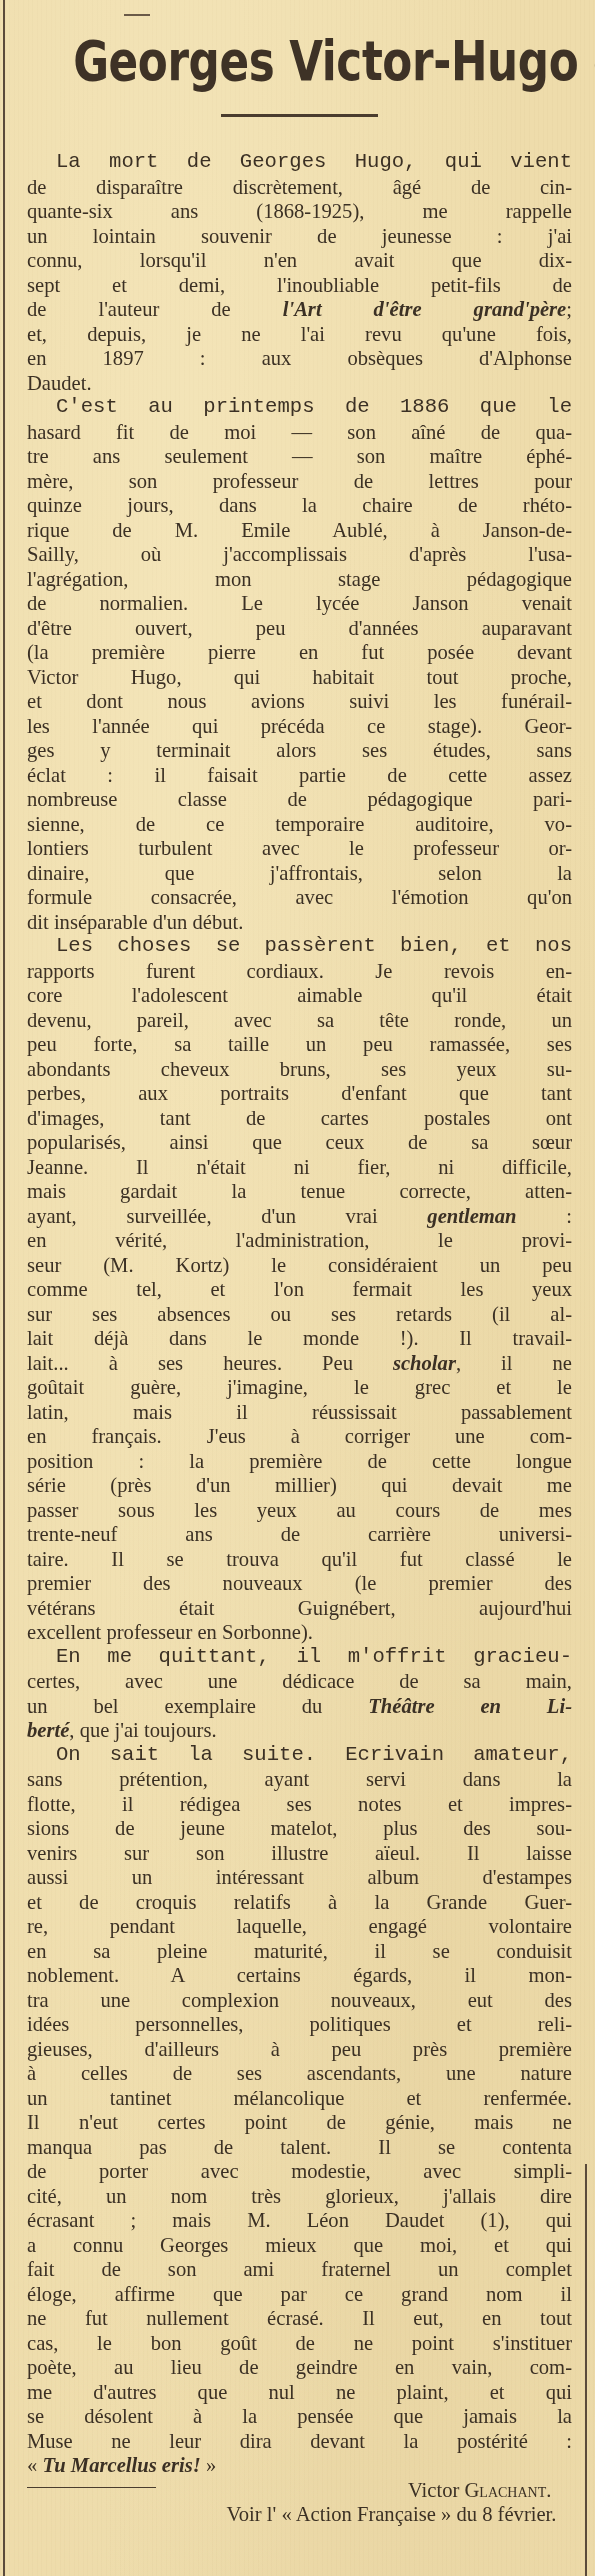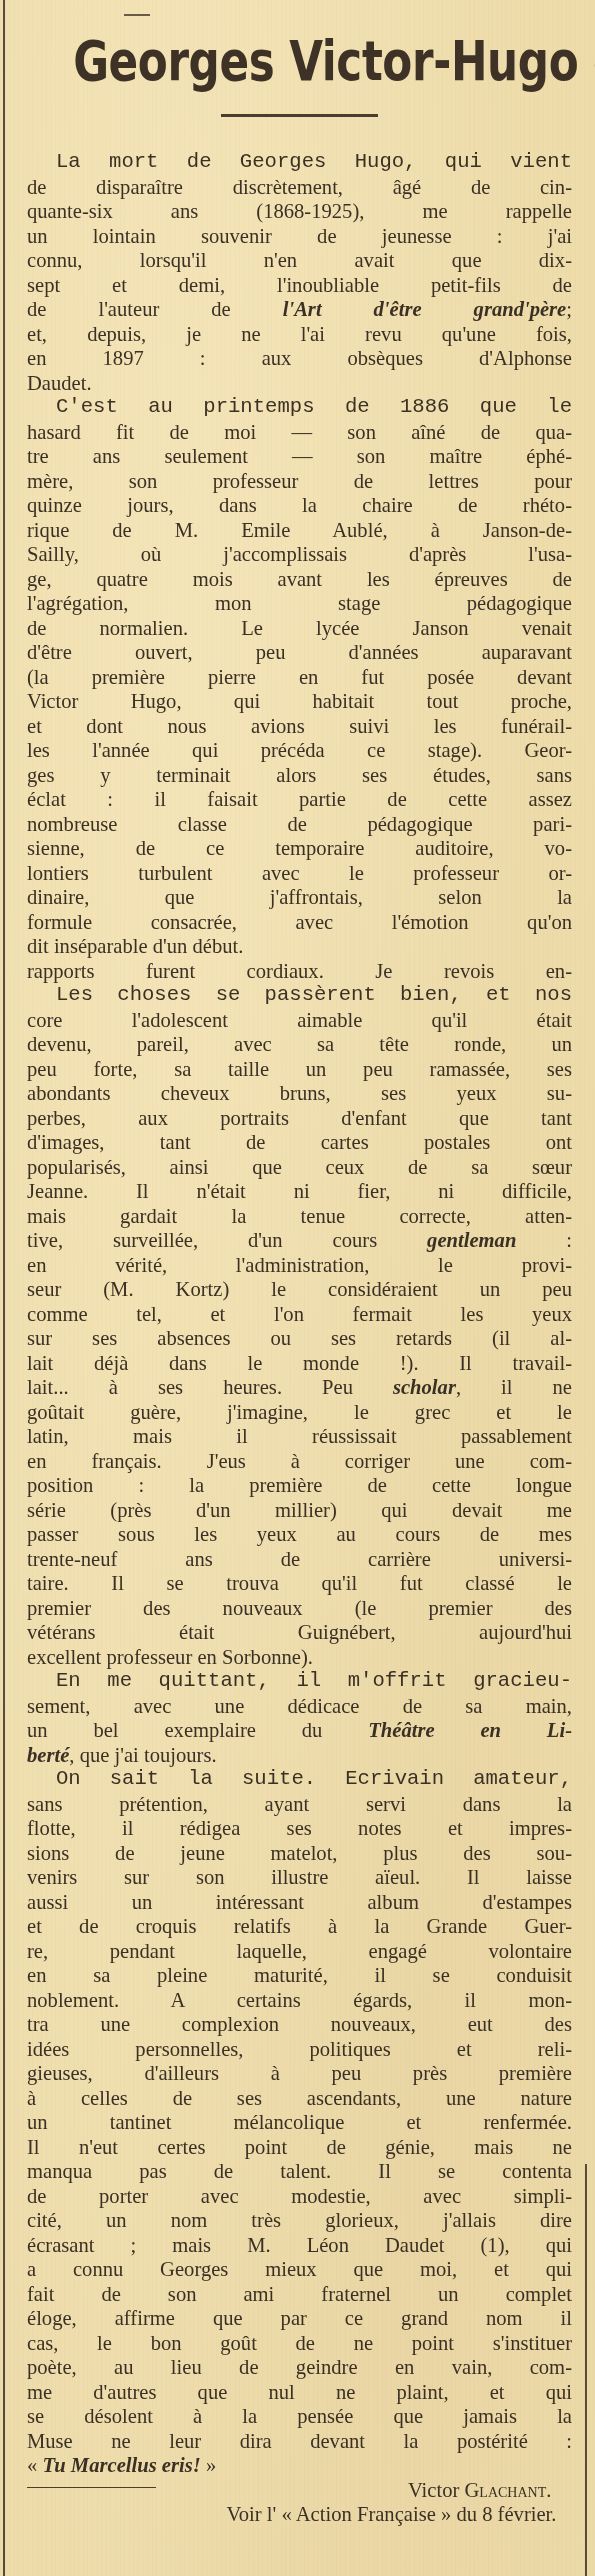--- a/index.html
+++ b/index.html
@@ -98,71 +98,70 @@
         <span class="line last"><span>Daudet.</span></span>
       </div>
       <div>
         <span class="line indent"><span>C'est au printemps de 1886 que le</span></span>
         <span class="line"><span>hasard fit de moi — son aîné de qua-</span></span>
         <span class="line"><span>tre ans seulement — son maître éphé-</span></span>
         <span class="line"><span>mère, son professeur de lettres pour</span></span>
         <span class="line"><span>quinze jours, dans la chaire de rhéto-</span></span>
         <span class="line"><span>rique de M. Emile Aublé, à Janson-de-</span></span>
         <span class="line"><span>Sailly, où j'accomplissais d'après l'usa-</span></span>
-        <span class="line"><span>ge, quatre mois avant les épreuves de</span></span>
         <span class="line"><span>l'agrégation, mon stage pédagogique</span></span>
         <span class="line"><span>de normalien. Le lycée Janson venait</span></span>
         <span class="line"><span>d'être ouvert, peu d'années auparavant</span></span>
         <span class="line"><span>(la première pierre en fut posée devant</span></span>
         <span class="line"><span>Victor Hugo, qui habitait tout proche,</span></span>
         <span class="line"><span>et dont nous avions suivi les funérail-</span></span>
         <span class="line"><span>les l'année qui précéda ce stage). Geor-</span></span>
         <span class="line"><span>ges y terminait alors ses études, sans</span></span>
         <span class="line"><span>éclat : il faisait partie de cette assez</span></span>
         <span class="line"><span>nombreuse classe de pédagogique pari-</span></span>
         <span class="line"><span>sienne, de ce temporaire auditoire, vo-</span></span>
         <span class="line"><span>lontiers turbulent avec le professeur or-</span></span>
         <span class="line"><span>dinaire, que j'affrontais, selon la</span></span>
         <span class="line"><span>formule consacrée, avec l'émotion qu'on</span></span>
         <span class="line last"><span>dit inséparable d'un début.</span></span>
       </div>
       <div>
+        <span class="line indent"><span>Les choses se passèrent bien, et nos</span></span>
         <span class="line"><span>rapports furent cordiaux. Je revois en-</span></span>
-        <span class="line indent"><span>Les choses se passèrent bien, et nos</span></span>
         <span class="line"><span>core l'adolescent aimable qu'il était</span></span>
         <span class="line"><span>devenu, pareil, avec sa tête ronde, un</span></span>
         <span class="line"><span>peu forte, sa taille un peu ramassée, ses</span></span>
         <span class="line"><span>abondants cheveux bruns, ses yeux su-</span></span>
         <span class="line"><span>perbes, aux portraits d'enfant que tant</span></span>
         <span class="line"><span>d'images, tant de cartes postales ont</span></span>
         <span class="line"><span>popularisés, ainsi que ceux de sa sœur</span></span>
         <span class="line"><span>Jeanne. Il n'était ni fier, ni difficile,</span></span>
         <span class="line"><span>mais gardait la tenue correcte, atten-</span></span>
-        <span class="line"><span>tive, surveillée, d'un cours </span><span class="em">gentleman</span><span> :</span></span>
+        <span class="line"><span>ayant, surveillée, d'un vrai </span><span class="em">gentleman</span><span> :</span></span>
         <span class="line"><span>en vérité, l'administration, le provi-</span></span>
         <span class="line"><span>seur (M. Kortz) le considéraient un peu</span></span>
         <span class="line"><span>comme tel, et l'on fermait les yeux</span></span>
         <span class="line"><span>sur ses absences ou ses retards (il al-</span></span>
         <span class="line"><span>lait déjà dans le monde !). Il travail-</span></span>
         <span class="line"><span>lait... à ses heures. Peu </span><span class="em">scholar</span><span>, il ne</span></span>
         <span class="line"><span>goûtait guère, j'imagine, le grec et le</span></span>
         <span class="line"><span>latin, mais il réussissait passablement</span></span>
         <span class="line"><span>en français. J'eus à corriger une com-</span></span>
         <span class="line"><span>position : la première de cette longue</span></span>
         <span class="line"><span>série (près d'un millier) qui devait me</span></span>
         <span class="line"><span>passer sous les yeux au cours de mes</span></span>
         <span class="line"><span>trente-neuf ans de carrière universi-</span></span>
         <span class="line"><span>taire. Il se trouva qu'il fut classé le</span></span>
         <span class="line"><span>premier des nouveaux (le premier des</span></span>
         <span class="line"><span>vétérans était Guignébert, aujourd'hui</span></span>
         <span class="line last"><span>excellent professeur en Sorbonne).</span></span>
       </div>
       <div>
         <span class="line indent"><span>En me quittant, il m'offrit gracieu-</span></span>
-        <span class="line"><span>sement, avec une dédicace de sa main,</span></span>
+        <span class="line"><span>certes, avec une dédicace de sa main,</span></span>
         <span class="line"><span>un bel exemplaire du </span><span class="em">Théâtre en Li-</span></span>
         <span class="line last"><span class="em">berté</span><span>, que j'ai toujours.</span></span>
       </div>
       <div>
         <span class="line indent"><span>On sait la suite. Ecrivain amateur,</span></span>
         <span class="line"><span>sans prétention, ayant servi dans la</span></span>
         <span class="line"><span>flotte, il rédigea ses notes et impres-</span></span>
         <span class="line"><span>sions de jeune matelot, plus des sou-</span></span>
         <span class="line"><span>venirs sur son illustre aïeul. Il laisse</span></span>
         <span class="line"><span>aussi un intéressant album d'estampes</span></span>
@@ -176,20 +175,21 @@
         <span class="line"><span>à celles de ses ascendants, une nature</span></span>
         <span class="line"><span>un tantinet mélancolique et renfermée.</span></span>
         <span class="line"><span>Il n'eut certes point de génie, mais ne</span></span>
         <span class="line"><span>manqua pas de talent. Il se contenta</span></span>
         <span class="line"><span>de porter avec modestie, avec simpli-</span></span>
         <span class="line"><span>cité, un nom très glorieux, j'allais dire</span></span>
         <span class="line"><span>écrasant ; mais M. Léon Daudet (1), qui</span></span>
         <span class="line"><span>a connu Georges mieux que moi, et qui</span></span>
         <span class="line"><span>fait de son ami fraternel un complet</span></span>
         <span class="line"><span>éloge, affirme que par ce grand nom il</span></span>
+        <span class="line"><span>ne fut nullement écrasé. Il eut, en tout</span></span>
         <span class="line"><span>cas, le bon goût de ne point s'instituer</span></span>
         <span class="line"><span>poète, au lieu de geindre en vain, com-</span></span>
         <span class="line"><span>me d'autres que nul ne plaint, et qui</span></span>
         <span class="line"><span>se désolent à la pensée que jamais la</span></span>
         <span class="line"><span>Muse ne leur dira devant la postérité :</span></span>
         <span class="line last"><span>« </span><span class="em">Tu Marcellus eris!</span><span> »</span></span>
       </div>
     </div>
 
   <div class="sig-wrap">

